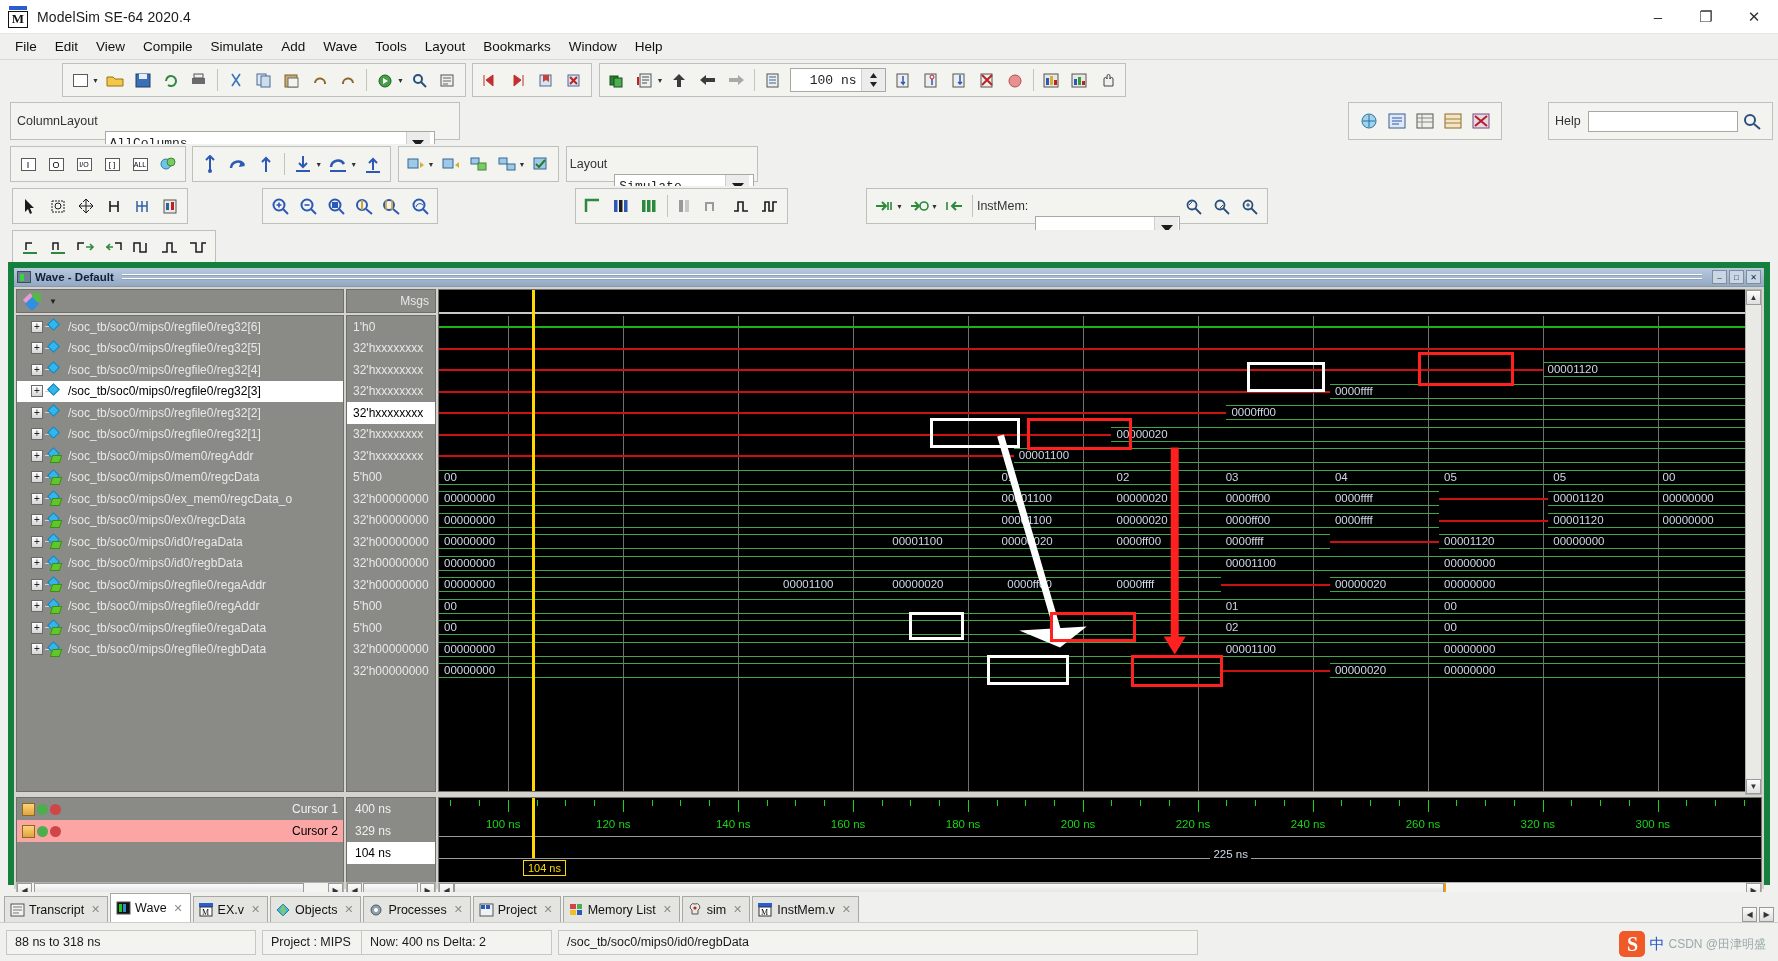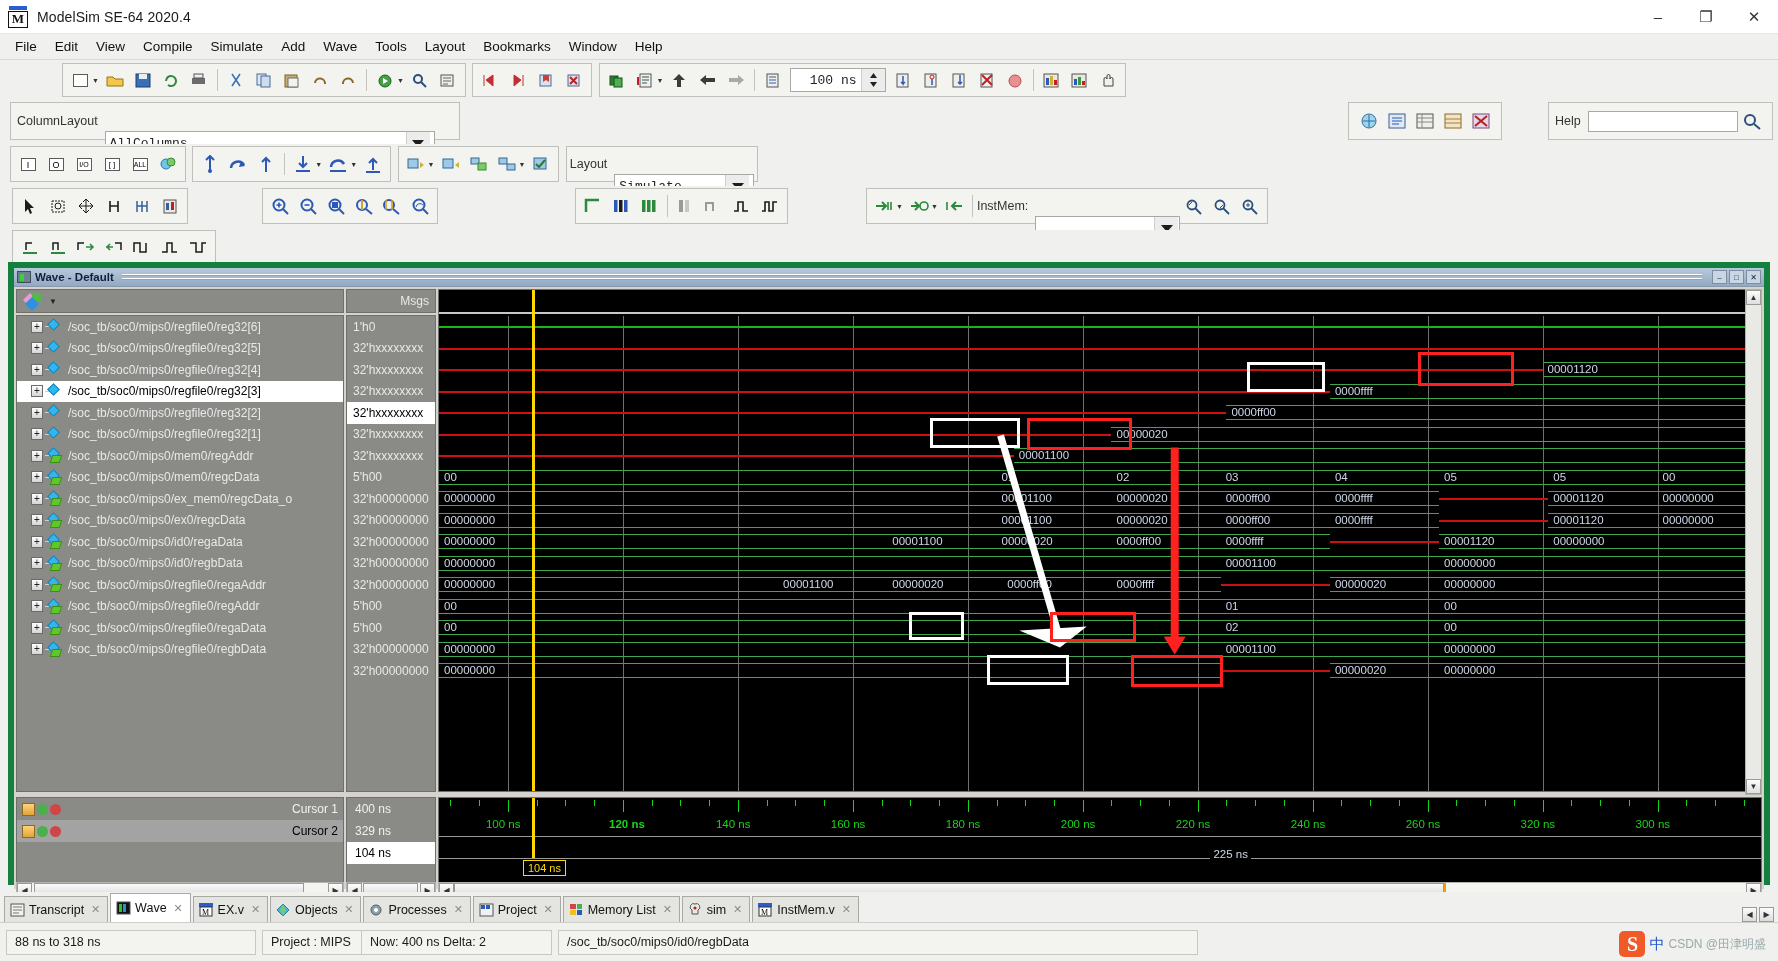--- a/index.html
+++ b/index.html
@@ -129,21 +129,21 @@
   .curpanel .cico { width:14px;height:13px;background:#cfcfcb;border:1px solid #555;margin-right:3px; }
   .curpanel .cico.g { background:#2f8f2f; }
   .curpanel .cico.b { background:#2b6fc2; }
   .curpanel .nowtxt { margin-left:auto; color:#f2f2f2; font-size:12px; }
   .curpanel .crow { height:22px; display:flex; align-items:center; padding:0 5px; }
   .curpanel .crow .lock { width:13px;height:13px;background:linear-gradient(#ffd37a,#e0a43a);border:1px solid #8a6a20;margin-right:2px; }
   .curpanel .crow .pm { width:11px;height:11px;border-radius:50%;margin-right:2px; }
   .curpanel .crow .plus { background:#4cae4c; }
   .curpanel .crow .minus { background:#d04545; }
   .curpanel .crow .ctxt { margin-left:auto; color:#f2f2f2; font-size:12px; }
-  .curpanel .crow.sel { background:#a3a3a3; }
+  .curpanel .crow.sel { background:#fca5a5; }
   .curpanel .crow.sel .ctxt { color:#000; }
 
   .curvalcol { position:absolute; left:332px; bottom:2px; width:90px; height:90px; background:#8a8a86;
                border:1px solid #6e6e6a; }
   .curvalcol .cv { height:22px; display:flex; align-items:center; padding-left:8px; color:#f0f0f0; font-size:12px; }
   .curvalcol .cv.sel { background:#fff; color:#000; }
 
   .timeline { position:absolute; left:424px; right:2px; bottom:2px; height:90px; background:#000;
               border:1px solid #6e6e6a; overflow:hidden; }
   .tick { position:absolute; top:2px; width:1px; background:#19d419; }
@@ -1366,21 +1366,21 @@
             <div class="tick" style="left: 1074.84px; height: 6px;"></div>
             <div class="tick" style="left: 1103.58px; height: 12px;"></div>
             <div class="tick" style="left: 1132.32px; height: 6px;"></div>
             <div class="tick" style="left: 1161.06px; height: 6px;"></div>
             <div class="tick" style="left: 1189.8px; height: 6px;"></div>
             <div class="tick" style="left: 1218.54px; height: 12px;"></div>
             <div class="tick" style="left: 1247.28px; height: 6px;"></div>
             <div class="tick" style="left: 1276.02px; height: 6px;"></div>
             <div class="tick" style="left: 1304.76px; height: 6px;"></div>
             <div class="tlabel" style="left: 46.9739px;">100 ns</div>
-            <div class="tlabel" style="left: 170px; font-weight: bold;">120 ns</div>
+            <div class="tlabel" style="left: 157px;">120 ns</div>
             <div class="tlabel" style="left: 276.887px;">140 ns</div>
             <div class="tlabel" style="left: 391.843px;">160 ns</div>
             <div class="tlabel" style="left: 506.8px;">180 ns</div>
             <div class="tlabel" style="left: 621.757px;">200 ns</div>
             <div class="tlabel" style="left: 736.713px;">220 ns</div>
             <div class="tlabel" style="left: 851.67px;">240 ns</div>
             <div class="tlabel" style="left: 966.626px;">260 ns</div>
             <div class="tlabel" style="left: 1081.58px;">320 ns</div>
             <div class="tlabel" style="left: 1196.54px;">300 ns</div>
           </div>

